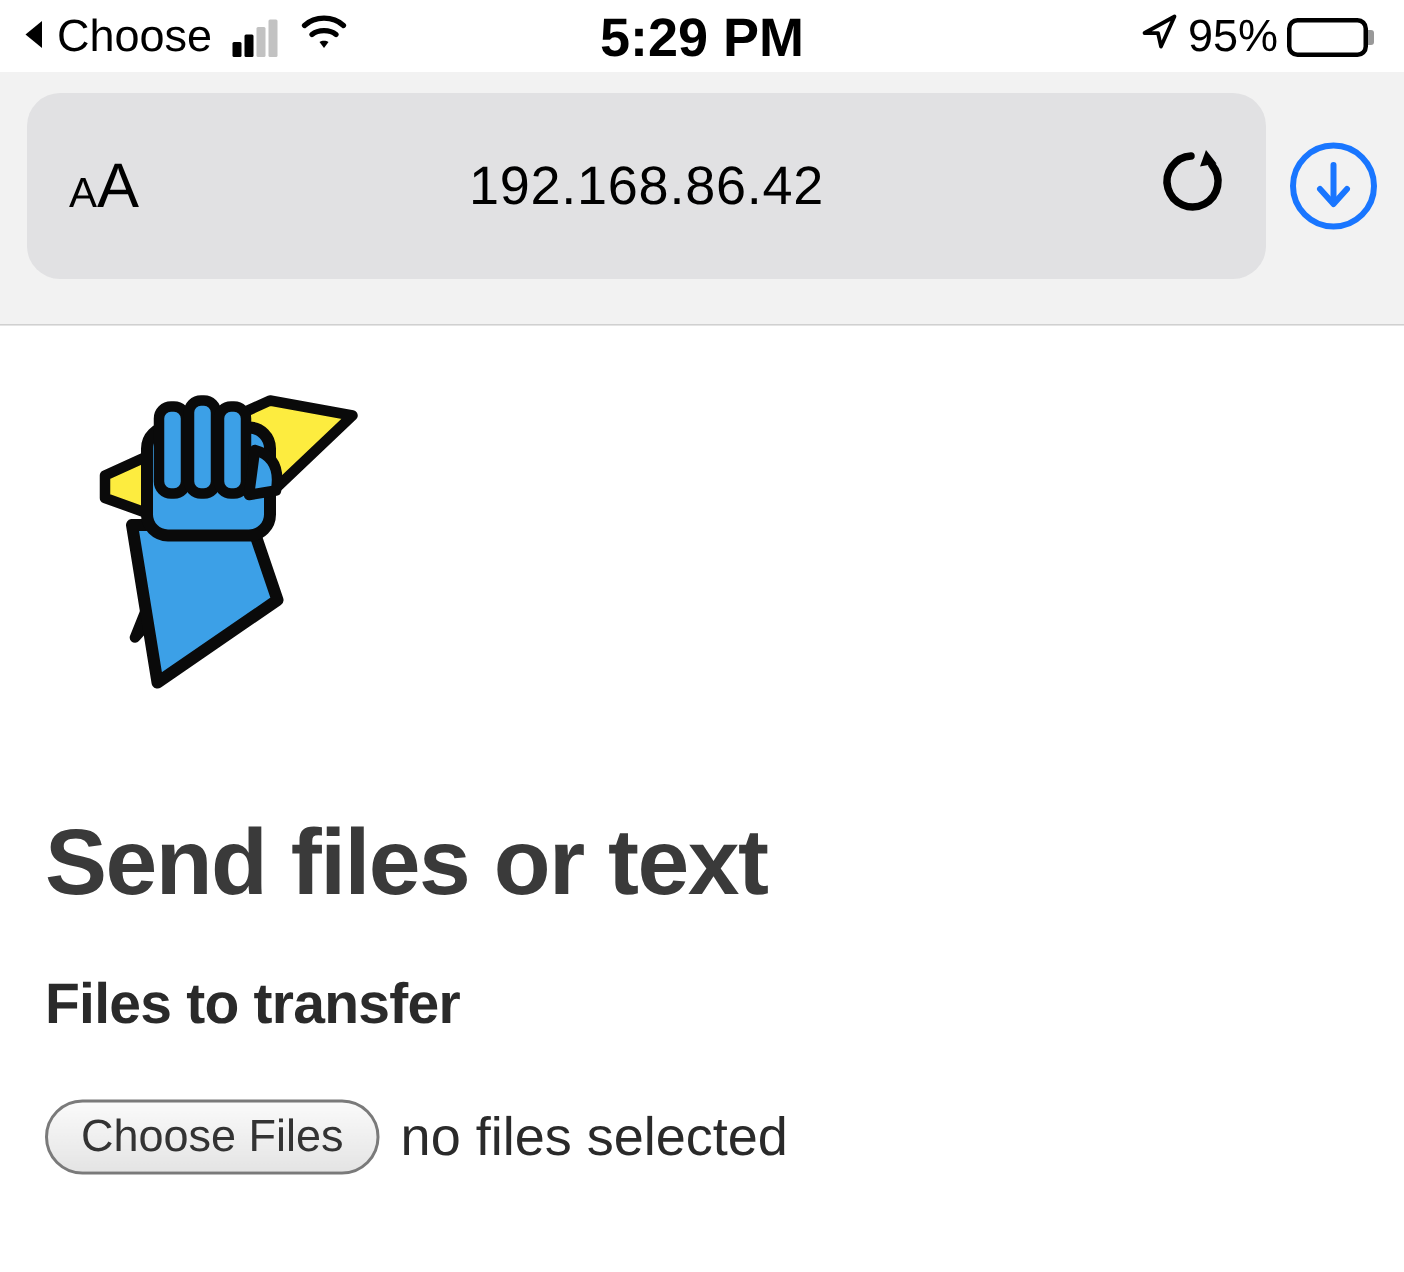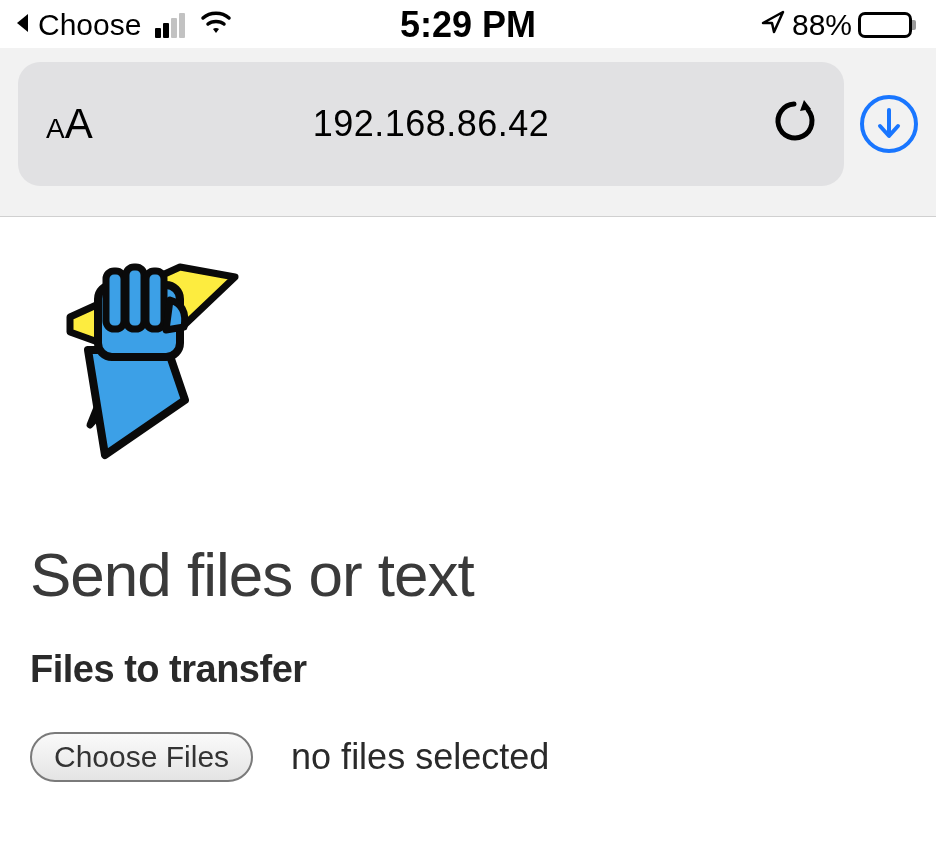--- a/index.html
+++ b/index.html
@@ -152,21 +152,21 @@
     
     .page {
       padding: 38px 30px;
     }
     .logo-wrap {
       margin-bottom: 70px;
       margin-left: 30px;
     }
     .heading {
       font-size: 62px;
-      font-weight: 400;
+      font-weight: 700;
       color: #3a3a3a;
       margin-bottom: 38px;
       letter-spacing: -1px;
     }
     .subheading {
       font-size: 38px;
       font-weight: 700;
       color: #2a2a2a;
       margin-bottom: 41px;
       letter-spacing: -0.5px;
@@ -185,21 +185,20 @@
       border-radius: 26px;
       padding: 6px 22px;
       cursor: pointer;
       font-family: inherit;
       text-align: right;
     }
     .file-status {
       font-size: 36px;
       color: #2a2a2a;
       font-weight: 400;
-      margin-left: 24px;
     }
   </style>
 </head>
 <body>
 
 <div class="status-bar">
   <div class="status-left">
     <span class="back-arrow">
       <svg width="16" height="22" viewBox="0 0 16 22">
           <path d="M14 2 L3 11 L14 20 Z" fill="#000"></path>
@@ -220,21 +219,21 @@
       </svg>
     </span>
   </div>
   <div class="status-center">5:29 PM</div>
   <div class="status-right">
     <span class="location-icon">
       <svg width="26" height="26" viewBox="0 0 26 26">
           <path d="M3 14 L23 3 L14 23 L12 14 Z" fill="none" stroke="#000" stroke-width="2.5" stroke-linejoin="round"></path>
         </svg>
     </span>
-    <span class="battery-pct">88%</span>
+    <span class="battery-pct">95%</span>
     <span style="display:flex;align-items:center;">
       <span class="battery-body"><span class="battery-fill"></span></span>
       <span class="battery-tip"></span>
     </span>
   </div>
 </div>
 
 <div class="browser-bar">
   <div class="addr-row">
     <div class="addr-pill">

